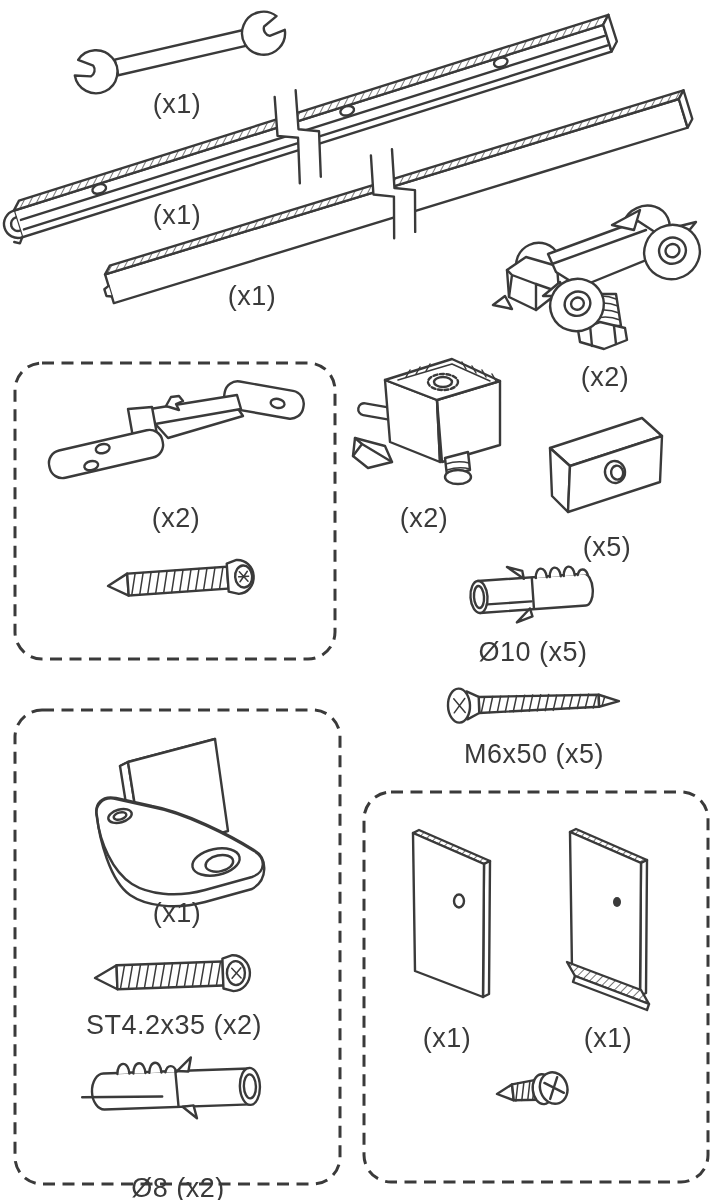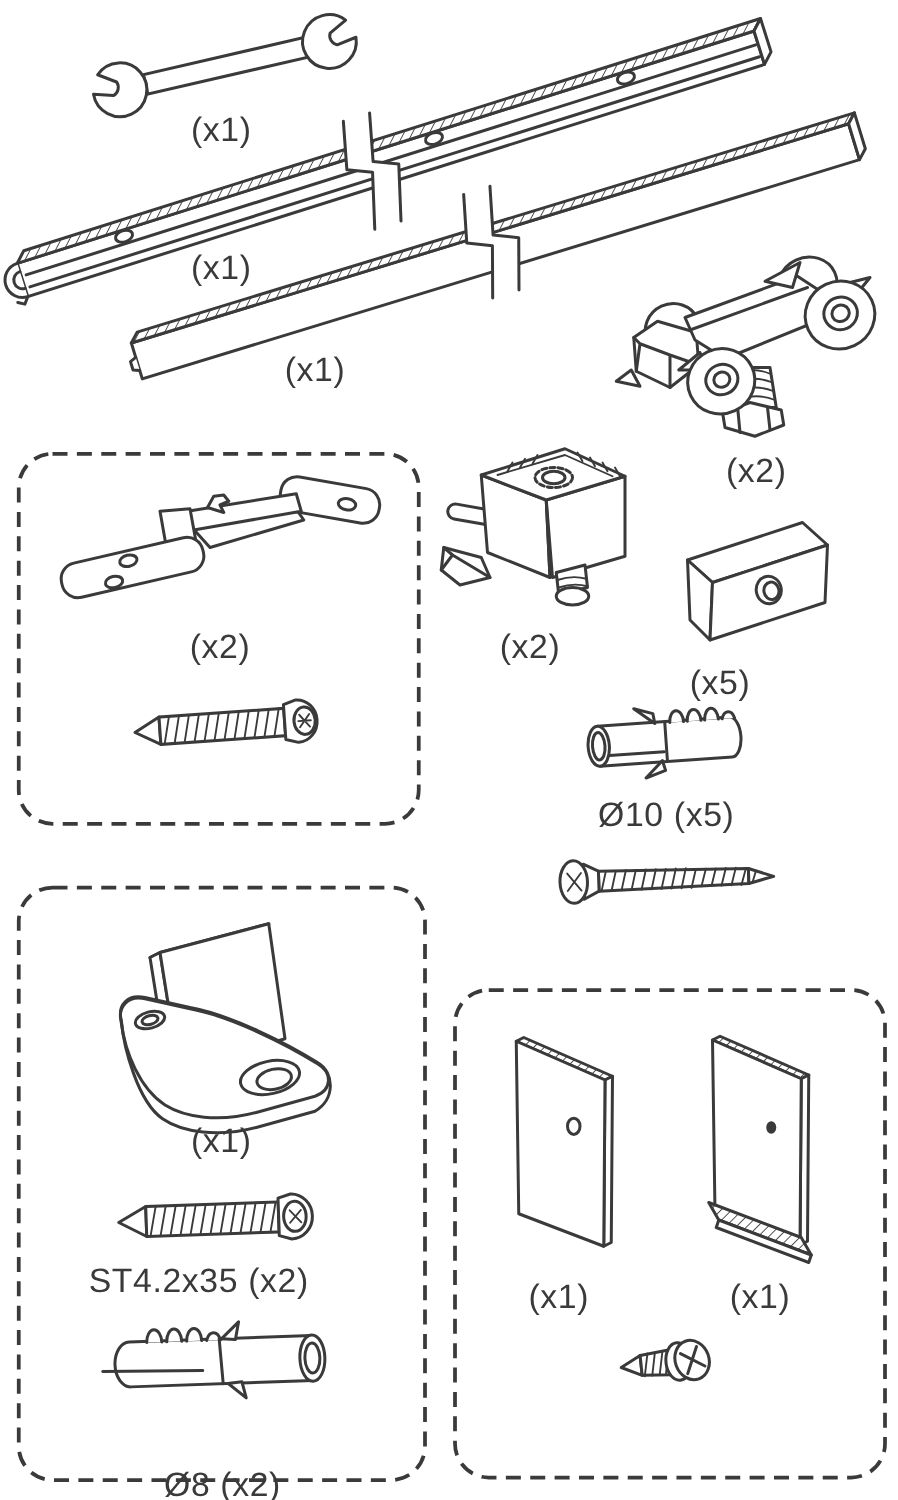--- a/index.html
+++ b/index.html
@@ -296,20 +296,21 @@
     </g>
   </g>
 </svg>
 
 <div class="lbl" style="left:177px;top:104px">(x1)</div>
 <div class="lbl" style="left:177px;top:215px">(x1)</div>
 <div class="lbl" style="left:252px;top:296px">(x1)</div>
 <div class="lbl" style="left:605px;top:377px">(x2)</div>
 <div class="lbl" style="left:176px;top:518px">(x2)</div>
 <div class="lbl" style="left:424px;top:518px">(x2)</div>
-<div class="lbl" style="left:576px;top:547px">(x5)</div>
+<div class="lbl" style="left:607px;top:547px">(x5)</div>
 <div class="lbl" style="left:533px;top:652px">Ø10 (x5)</div>
+<div class="lbl" style="left:534px;top:754px">M6x50 (x5)</div>
 <div class="lbl" style="left:177px;top:913px">(x1)</div>
-<div class="lbl" style="left:159px;top:1025px">ST4.2x35 (x2)</div>
+<div class="lbl" style="left:174px;top:1025px">ST4.2x35 (x2)</div>
 <div class="lbl" style="left:178px;top:1188px">Ø8 (x2)</div>
 <div class="lbl" style="left:447px;top:1038px">(x1)</div>
 <div class="lbl" style="left:608px;top:1038px">(x1)</div>
 </div>
 
 </body></html>

